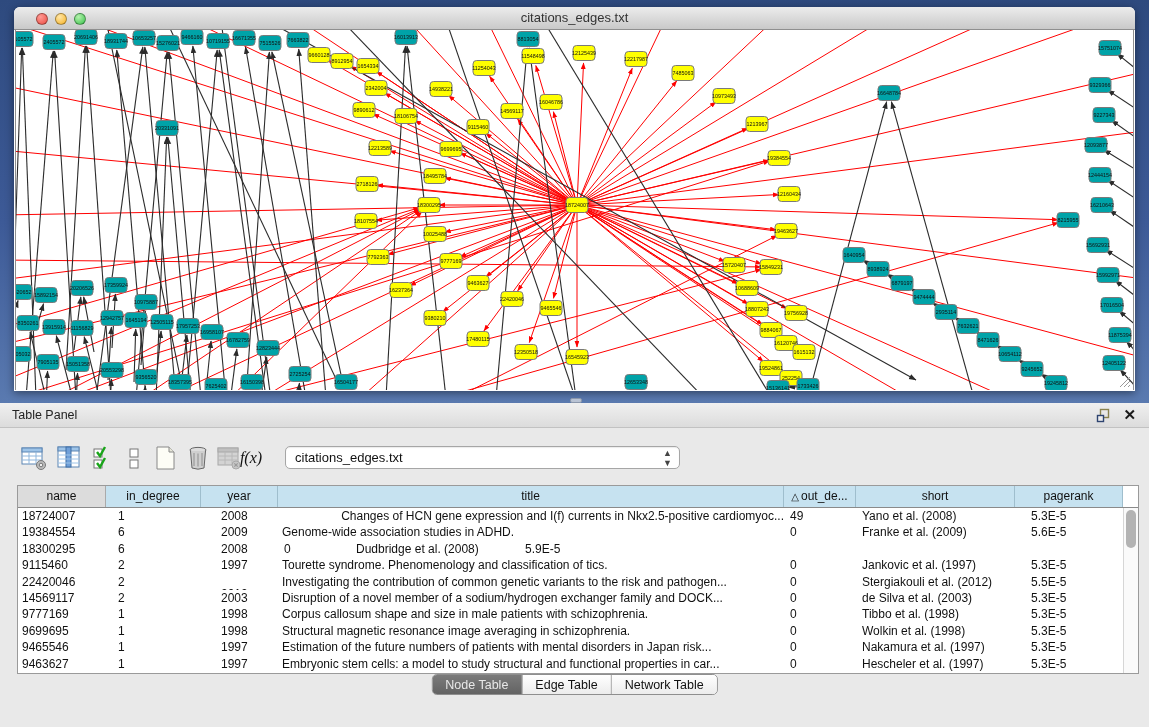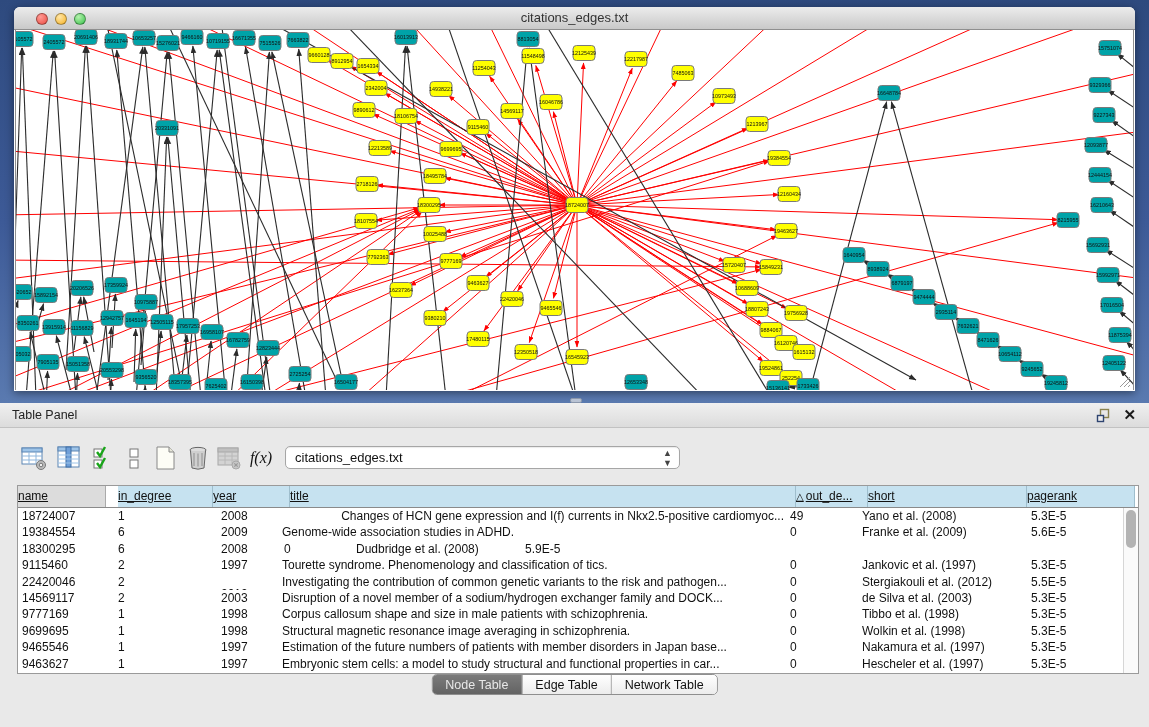--- a/index.html
+++ b/index.html
@@ -43,21 +43,21 @@
     line-height:30px;text-align:center;}
   .combo{position:absolute;left:285px;top:7px;width:395px;height:23px;background:#fff;
     border:1px solid #a6a6a6;border-radius:5px;font-size:13px;color:#111;
     line-height:21px;padding-left:9px;cursor:pointer;box-shadow:inset 0 1px 1px rgba(0,0,0,.08);}
   .combo .updn{position:absolute;right:7px;top:1px;font-size:9px;color:#444;line-height:10px;}
 
   .tablewrap{position:absolute;left:17px;top:82px;width:1122px;height:189px;
     background:#fff;border:1px solid #9a9a9a;overflow:hidden;}
   .thead{display:flex;height:22px;border-bottom:1px solid #8a8a8a;}
   .th{background:#c6e2f0;border-right:1px solid #9fbecd;font-size:12px;color:#111;
-    line-height:21px;overflow:hidden;white-space:nowrap;cursor:pointer;text-decoration:underline;}
+    text-align:center;line-height:21px;overflow:hidden;white-space:nowrap;cursor:pointer;}
   .th.first{background:#dcdcdc;border-right:1px solid #aaa;}
   .sortmark{font-size:10px;margin-right:2px;}
   .trow{display:flex;height:16.4px;cursor:default;}
   .td{font-size:12px;color:#111;line-height:16px;white-space:nowrap;overflow:hidden;}
   .vscroll{position:absolute;right:0;top:22px;bottom:0;width:15px;background:#fafafa;
     border-left:1px solid #d6d6d6;}
   .vthumb{position:absolute;left:2px;top:2px;width:10px;height:38px;border-radius:6px;
     background:#b3b3b3;cursor:pointer;}
 
   .tabbar{position:absolute;left:50%;top:271px;transform:translateX(-50%);
@@ -775,32 +775,32 @@
       </svg>
 
       <svg class="tb-icon" style="left:215px" viewBox="0 0 28 28">
         <rect x="3" y="4" width="20" height="17" fill="#d3d3d3" stroke="#a8a8a8"></rect>
         <rect x="3" y="4" width="20" height="4" fill="#c0c0c0" stroke="#a8a8a8"></rect>
         <path d="M3 12 h20 M3 16 h20 M10 8 v13 M17 8 v13" stroke="#b8b8b8" fill="none"></path>
         <circle cx="21" cy="21" r="4" fill="#c7c7c7" stroke="#a8a8a8"></circle>
         <path d="M19.3 19.3 l3.4 3.4 M22.7 19.3 l-3.4 3.4" stroke="#9a9a9a" stroke-width="1.2"></path>
       </svg>
 
-      <div class="tb-icon fx" style="left:246px;width:30px">f(x)</div>
+      <div class="tb-icon fx" style="left:236px;width:30px">f(x)</div>
 
       <div class="combo">
         <span>citations_edges.txt</span>
         <span class="updn">▲<br>▼</span>
       </div>
     </div>
 
     <div class="tablewrap">
       <div class="thead" id="thead">
           <div class="th first" style="width: 88px;">name</div>
-          <div class="th" style="width: 95px; margin-left: 12px;">in_degree</div>
+          <div class="th" style="width: 95px;">in_degree</div>
           <div class="th" style="width: 77px;">year</div>
           <div class="th" style="width: 506px;">title</div>
           <div class="th" style="width: 72px;"><span class="sortmark">△</span>out_de...</div>
           <div class="th" style="width: 159px;">short</div>
           <div class="th" style="width: 108px;">pagerank</div>
         </div>
       <div id="tbody">
           <div class="trow">
             <div class="td" style="width: 88px; padding-left: 4px;">18724007</div>
             <div class="td" style="width: 95px; padding-left: 12px;">1</div>
@@ -869,21 +869,21 @@
             <div class="td" style="width: 77px; padding-left: 20px;">1998</div>
             <div class="td" style="width: 506px; padding-left: 4px;">Structural magnetic resonance image averaging in schizophrenia.</div>
             <div class="td" style="width: 72px; padding-left: 6px;">0</div>
             <div class="td" style="width: 159px; padding-left: 6px;">Wolkin et al. (1998)</div>
             <div class="td" style="width: 108px; padding-left: 16px;">5.3E-5</div>
           </div>
           <div class="trow">
             <div class="td" style="width: 88px; padding-left: 4px;">9465546</div>
             <div class="td" style="width: 95px; padding-left: 12px;">1</div>
             <div class="td" style="width: 77px; padding-left: 20px;">1997</div>
-            <div class="td" style="width: 506px; padding-left: 4px;">Estimation of the future numbers of patients with member disorders in Japan base...</div>
+            <div class="td" style="width: 506px; padding-left: 4px;">Estimation of the future numbers of patients with mental disorders in Japan risk...</div>
             <div class="td" style="width: 72px; padding-left: 6px;">0</div>
             <div class="td" style="width: 159px; padding-left: 6px;">Nakamura et al. (1997)</div>
             <div class="td" style="width: 108px; padding-left: 16px;">5.3E-5</div>
           </div>
           <div class="trow">
             <div class="td" style="width: 88px; padding-left: 4px;">9463627</div>
             <div class="td" style="width: 95px; padding-left: 12px;">1</div>
             <div class="td" style="width: 77px; padding-left: 20px;">1997</div>
             <div class="td" style="width: 506px; padding-left: 4px;">Embryonic stem cells: a model to study structural and functional properties in car...</div>
             <div class="td" style="width: 72px; padding-left: 6px;">0</div>

